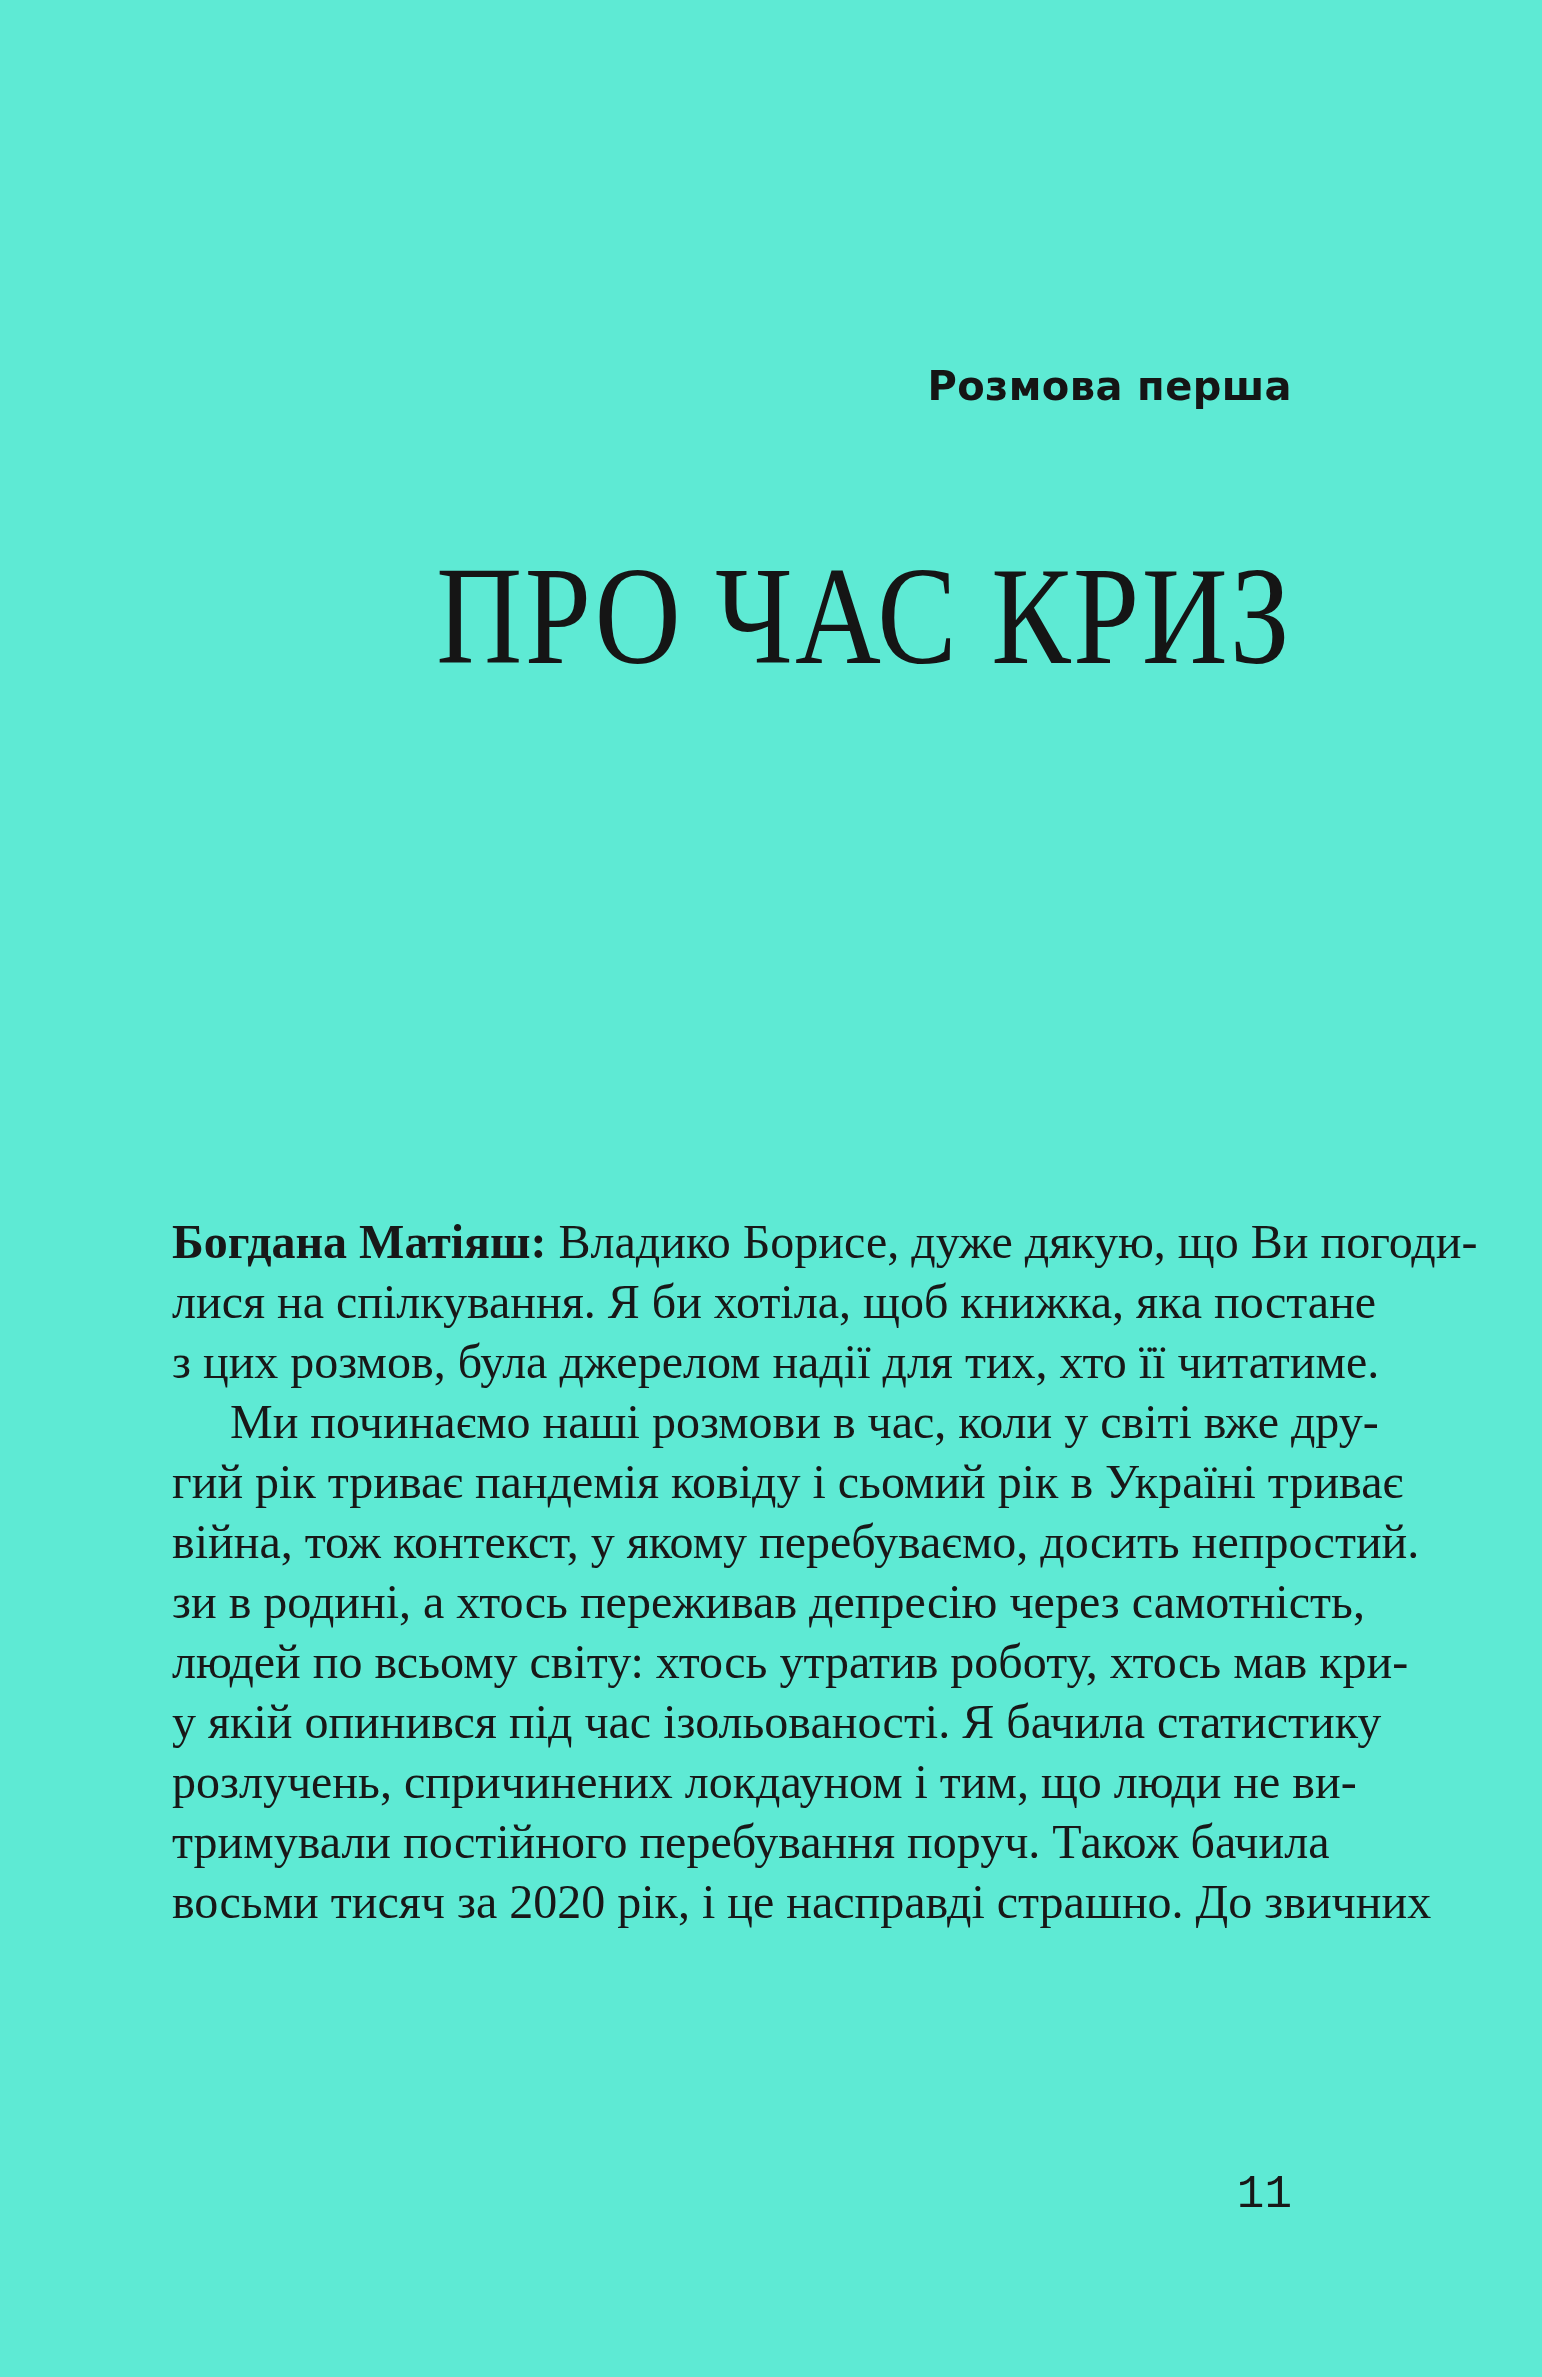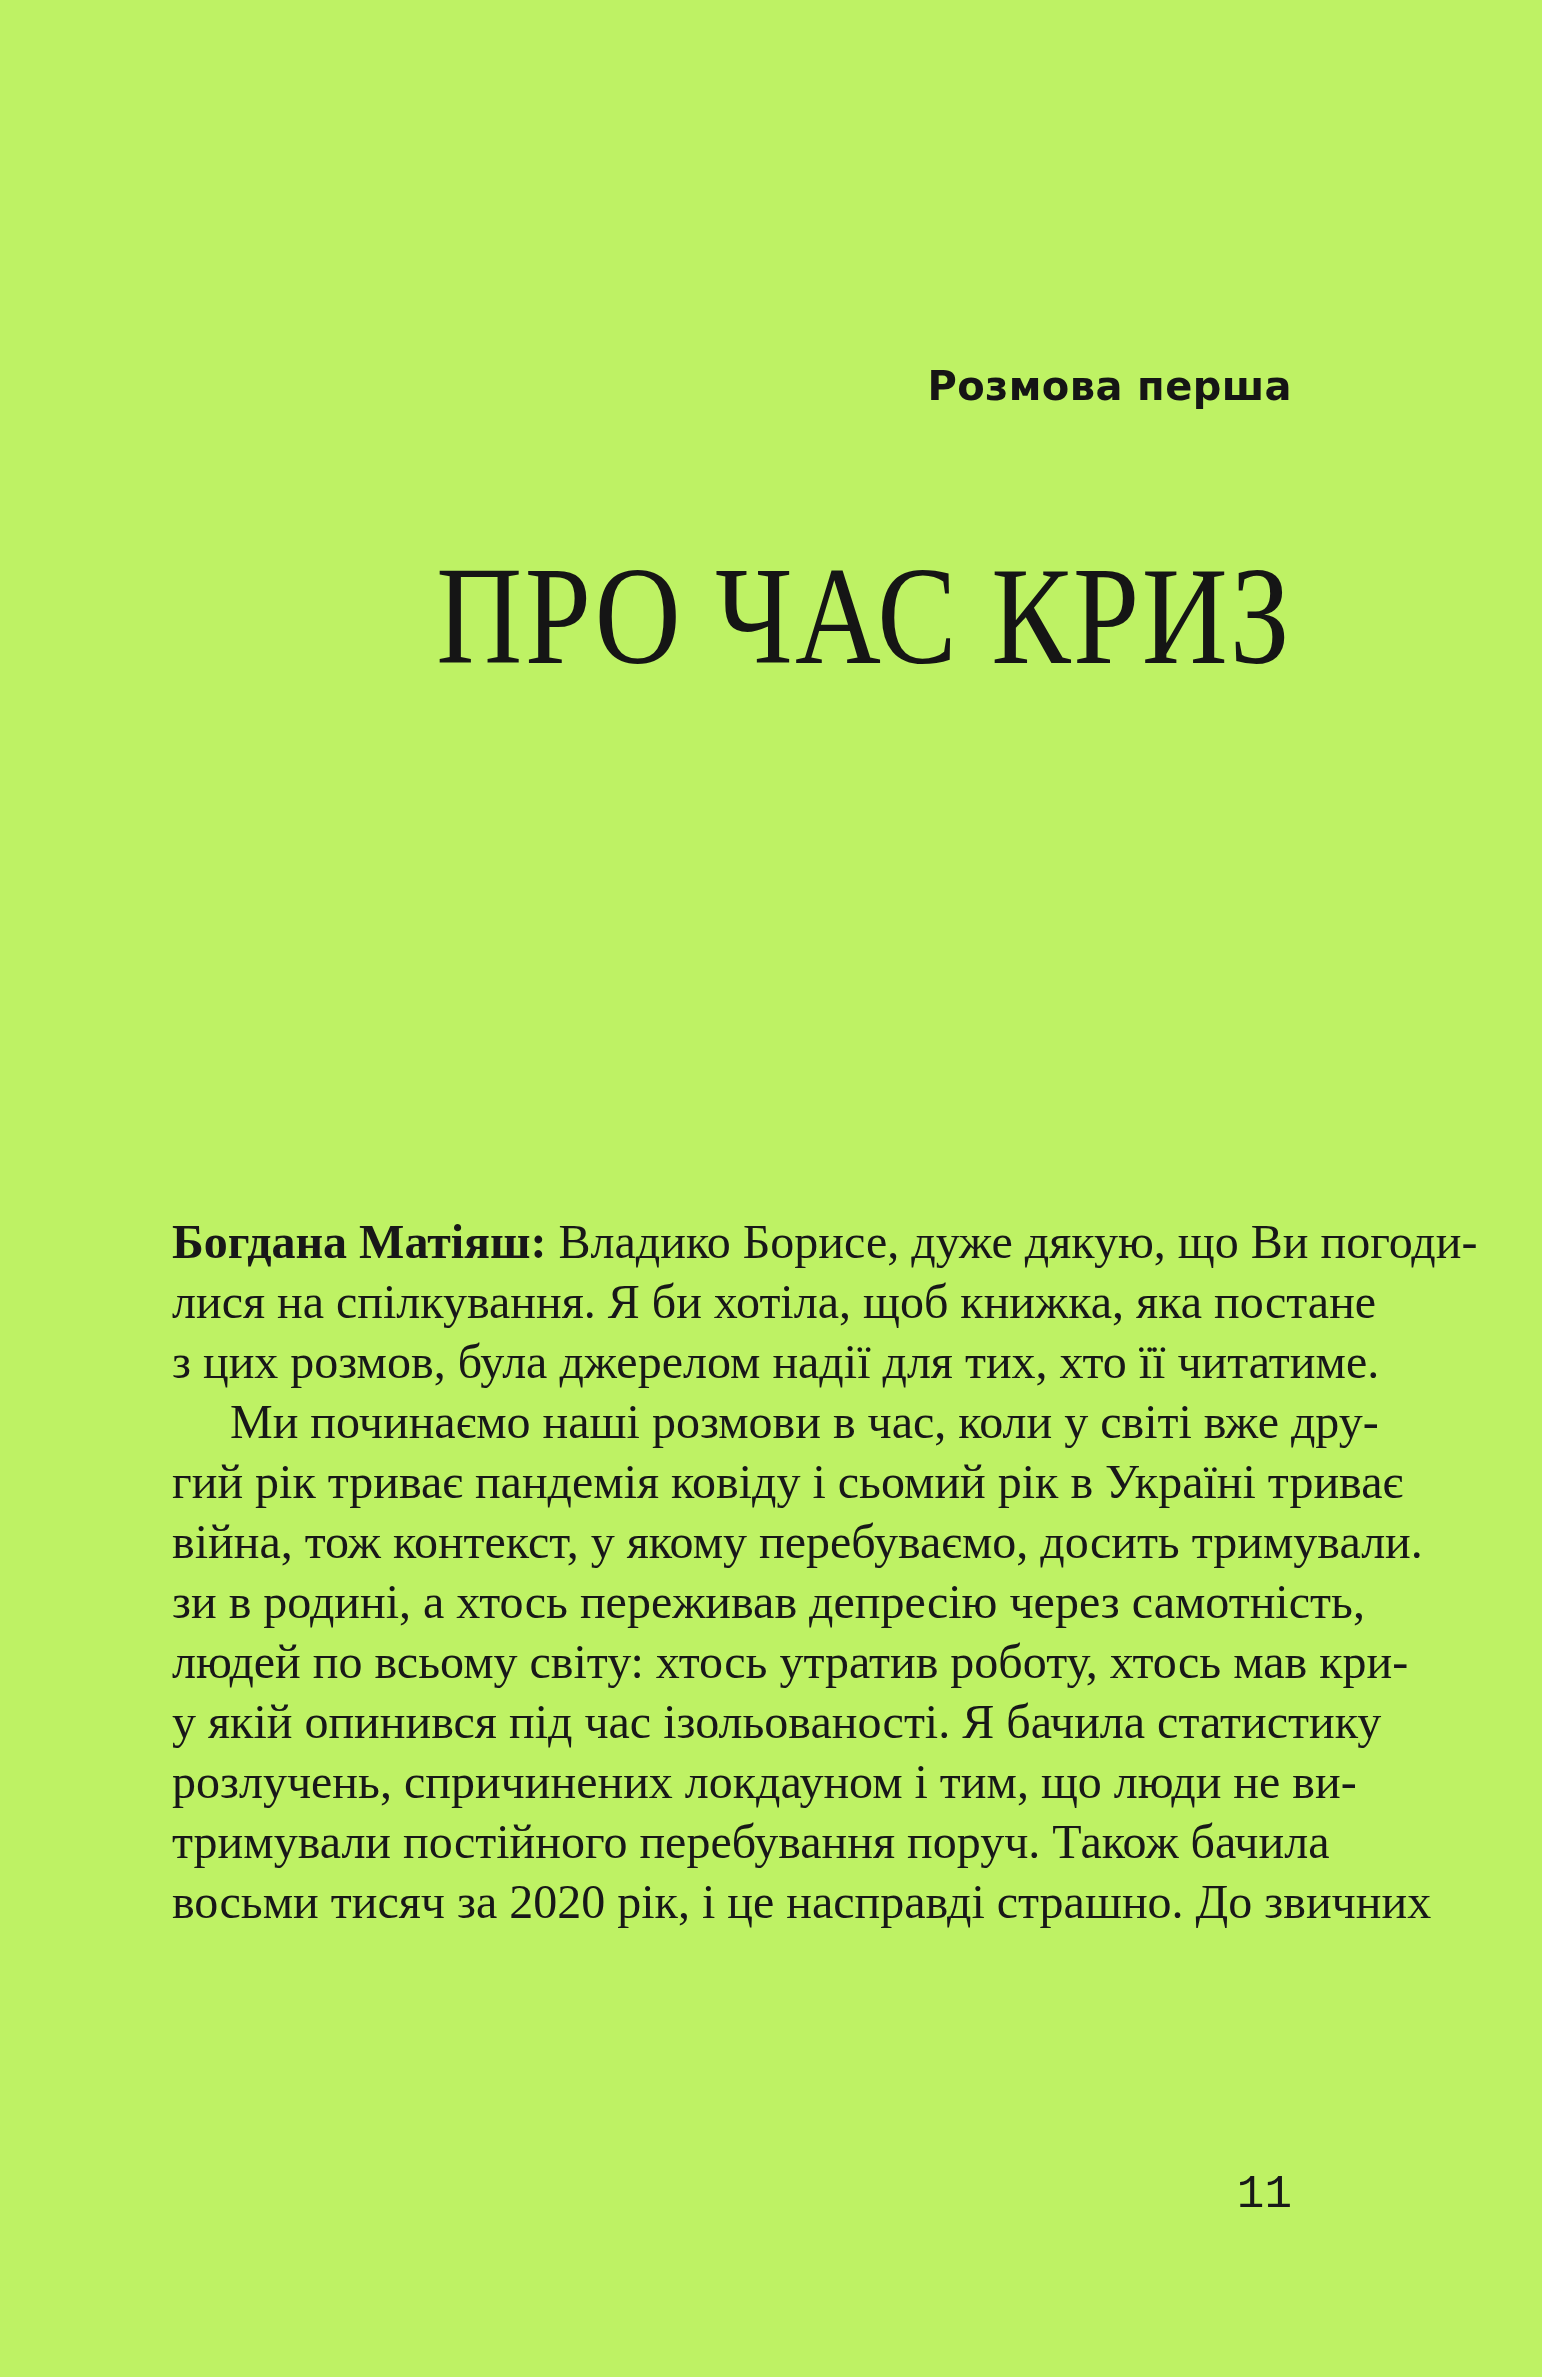--- a/index.html
+++ b/index.html
@@ -12,21 +12,21 @@
       height: 2377px;
       position: relative;
       overflow: hidden;
       color: #161616;
     }
     .page {
       position: absolute;
       left: 0; top: 0;
       width: 1543px;
       height: 2377px;
-      background: #bef264;
+      background: #5eead4;
     }
     .chapter-label {
       position: absolute;
       right: 251px;
       top: 363px;
       font-family: "DejaVu Sans", sans-serif;
       font-weight: bold;
       font-size: 40px;
       letter-spacing: 0.4px;
       color: #151515;
@@ -90,21 +90,21 @@
 
   <div class="chapter-title">ПРО ЧАС КРИЗ</div>
 
   <div class="body-text">
     <span class="line"><span class="speaker">Богдана Матіяш:</span><span> Владико Борисе, дуже дякую, що Ви погоди-</span></span>
     <span class="line">лися на спілкування. Я би хотіла, щоб книжка, яка постане</span>
     <span class="line">з цих розмов, була джерелом надії для тих, хто її читатиме.</span>
 
     <span class="line indent">Ми починаємо наші розмови в час, коли у світі вже дру-</span>
     <span class="line">гий рік триває пандемія ковіду і сьомий рік в Україні триває</span>
-    <span class="line">війна, тож контекст, у якому перебуваємо, досить тримували.</span>
+    <span class="line">війна, тож контекст, у якому перебуваємо, досить непростий.</span>
     <span class="line">зи в родині, а хтось переживав депресію через самотність,</span>
     <span class="line">людей по всьому світу: хтось утратив роботу, хтось мав кри-</span>
     <span class="line">у якій опинився під час ізольованості. Я бачила статистику</span>
     <span class="line">розлучень, спричинених локдауном і тим, що люди не ви-</span>
     <span class="line">тримували постійного перебування поруч. Також бачила</span>
     <span class="line last">восьми тисяч за 2020 рік, і це насправді страшно. До звичних</span>
   </div>
 
   <div class="page-number">11</div>
 

